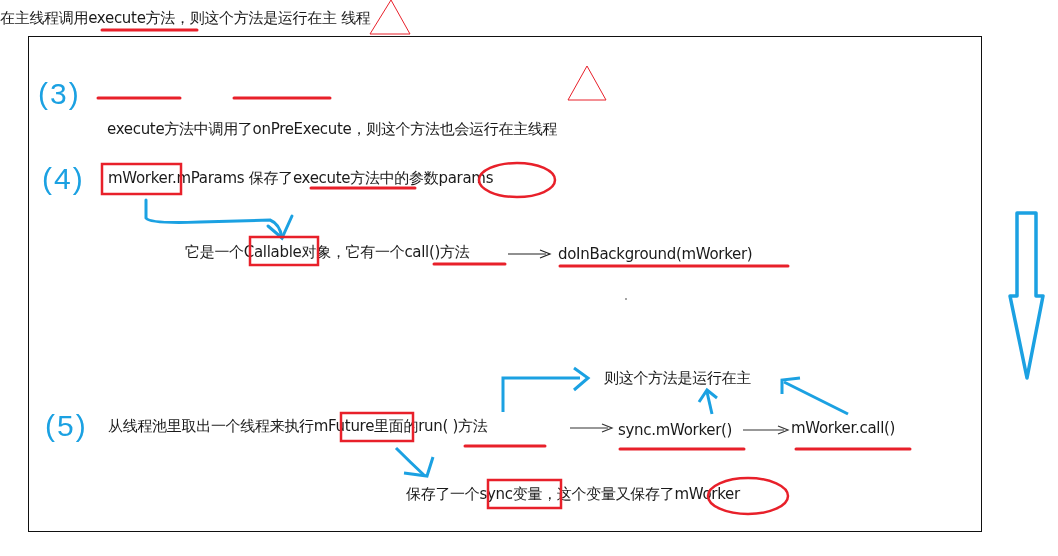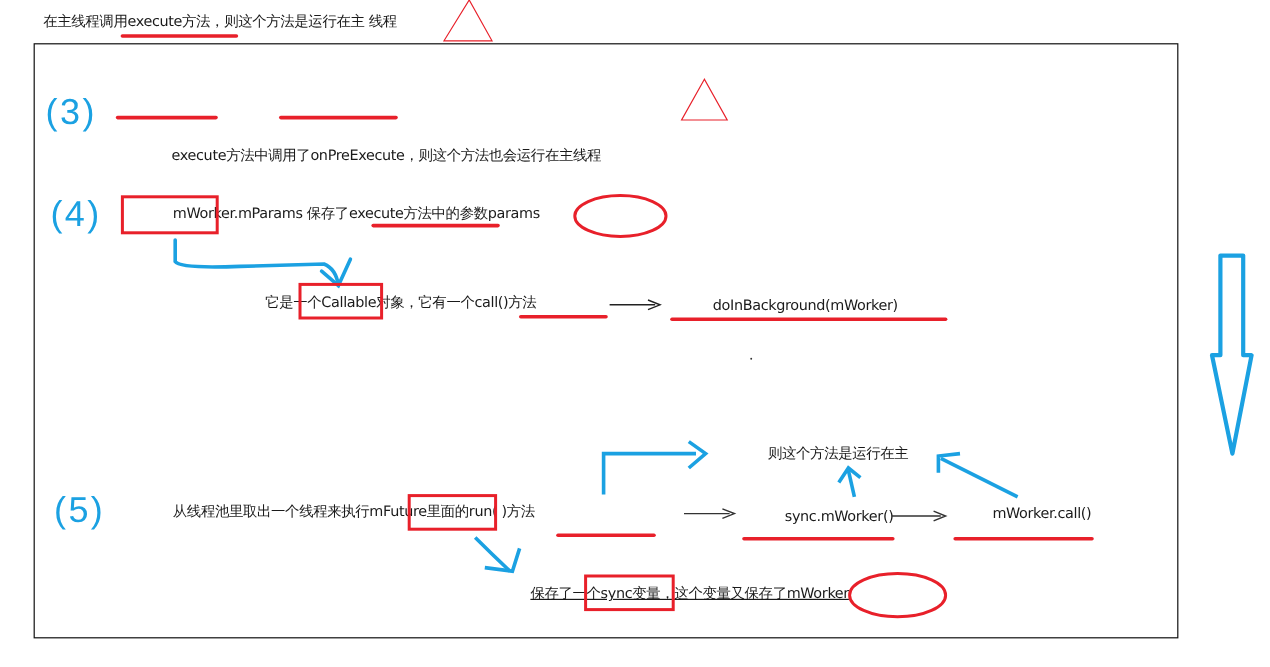--- a/index.html
+++ b/index.html
@@ -1,18 +1,18 @@
 <!DOCTYPE html>
 <html><head>
 <meta charset="utf-8">
 <style>
   html, body { margin: 0; padding: 0; background: #ffffff; }
   body { width: 1058px; height: 556px; position: relative; overflow: hidden;
          font-family: "DejaVu Sans", "Liberation Sans", sans-serif; color: #1a1a1a; }
-  .t { position: absolute; white-space: nowrap; font-size: 12px; line-height: 18px; letter-spacing: -0.3px; padding-left: 36px; }
+  .t { position: absolute; white-space: nowrap; font-size: 15px; line-height: 18px; letter-spacing: -0.3px; }
   .num { position: absolute; color: #1ba1e2; font-size: 30px; line-height: 32px;
          font-family: "Liberation Sans", sans-serif; letter-spacing: 2px; }
   svg.overlay { position: absolute; left: 0; top: 0; pointer-events: none; }
   .frame { position: absolute; left: 28px; top: 36px; width: 954px; height: 496px;
            border: 1.5px solid #111; box-sizing: border-box; }
 </style>
 </head>
 <body>
 
 <div class="t" style="left:0px;top:9px;">在主线程调用execute方法，则这个方法是运行在主 线程</div>
@@ -25,21 +25,21 @@
 <div class="num" style="left:42px;top:163px;">(4)</div>
 <div class="t" style="left:108px;top:169px;">mWorker.mParams 保存了execute方法中的参数params</div>
 <div class="t" style="left:185px;top:243px;">它是一个Callable对象，它有一个call()方法</div>
 <div class="t" style="left:558px;top:245px;">doInBackground(mWorker)</div>
 
 <div class="num" style="left:45px;top:410px;">(5)</div>
 <div class="t" style="left:108px;top:417px;">从线程池里取出一个线程来执行mFuture里面的run( )方法</div>
 <div class="t" style="left:618px;top:421px;">sync.mWorker()</div>
 <div class="t" style="left:791px;top:419px;">mWorker.call()</div>
 <div class="t" style="left:604px;top:369px;">则这个方法是运行在主</div>
-<div class="t" style="left:406px;top:485px;text-decoration:underline;">保存了一个sync变量，这个变量又保存了mWorker</div>
+<div class="t" style="left:406px;top:485px;">保存了一个sync变量，这个变量又保存了mWorker</div>
 
 <svg class="overlay" width="1058" height="556" viewBox="0 0 1058 556">
 
   <path d="M102 30 L197 30" stroke="#e8202a" stroke-width="3" stroke-linecap="round" fill="none"></path>
   <path d="M391 0 L370 34 L410 34 Z" stroke="#e8202a" stroke-width="1" fill="none"></path>
 
   <path d="M98 98 L180 98" stroke="#e8202a" stroke-width="3" stroke-linecap="round"></path>
   <path d="M234 98 L330 98" stroke="#e8202a" stroke-width="3" stroke-linecap="round"></path>
   <path d="M587 66 L568 100 L606 100 Z" stroke="#e8202a" stroke-width="1" fill="none"></path>
 

